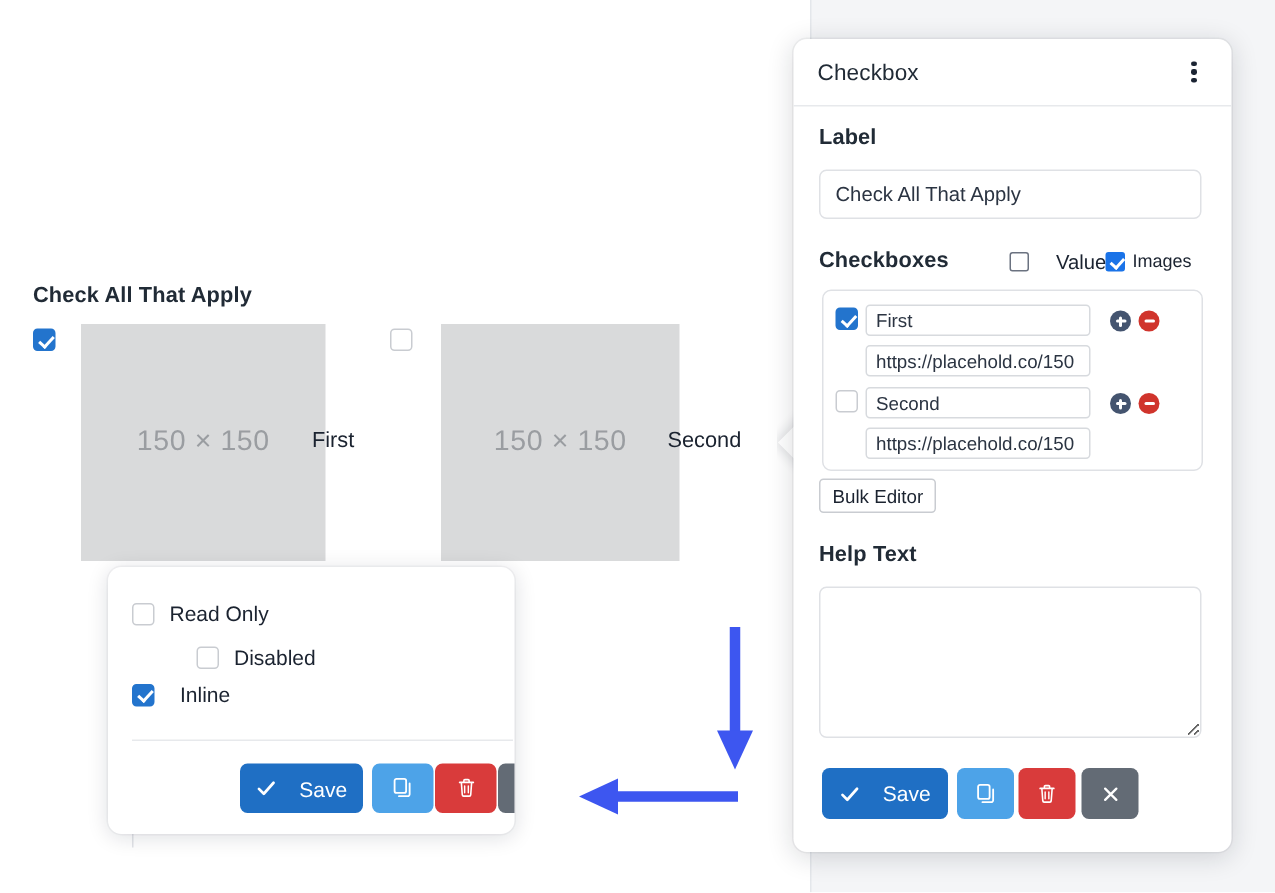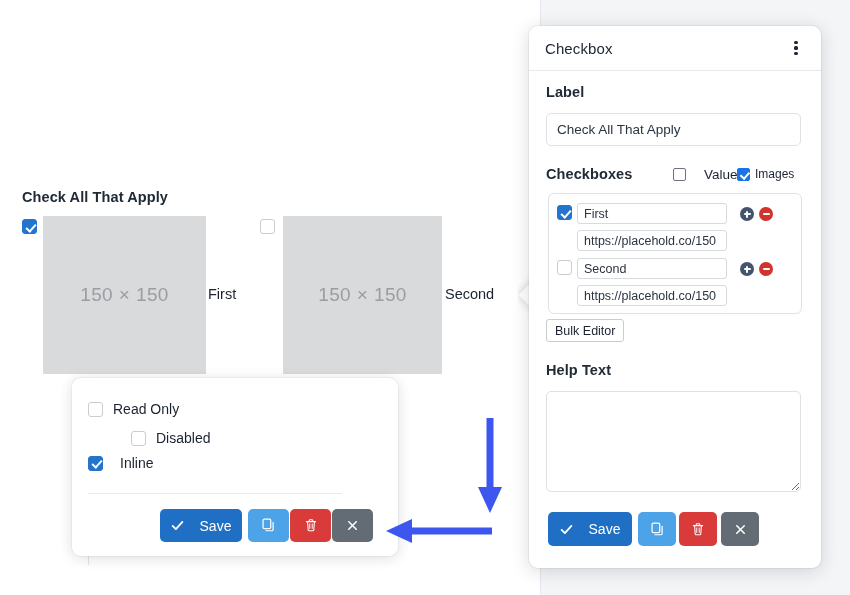--- a/index.html
+++ b/index.html
@@ -34,20 +34,21 @@
     color: #212b36;
     letter-spacing: .1px;
   }
   .opt-img {
     position: absolute;
     background: #d9dadb;
     display: flex; align-items: center; justify-content: center;
     color: #9a9da1;
     font-size: 19px;
     letter-spacing: .4px;
+    margin-left: 11px;
   }
   .opt-text {
     position: absolute;
     font-size: 14.5px;
     color: #1b2330;
   }
 
   
   .nbox {
     width: 15px; height: 15px;
@@ -98,21 +99,21 @@
   
   .card {
     position: absolute;
     background: #ffffff;
     border-radius: 9px;
     box-shadow: 0 2px 14px rgba(17,24,39,.14), 0 0 0 1px rgba(17,24,39,.04);
   }
 
   
   #opts-card {
-    left: 72px; top: 378px; width: 326px; height: 178px;
+    left: 72px; top: 378px; width: 271px; height: 178px;
     overflow: hidden;
   }
   .opt-check-row {
     position: absolute;
     left: 16px;
     display: flex; align-items: center; gap: 10px;
     font-size: 14px;
     color: #1b2330;
   }
   .divider {

